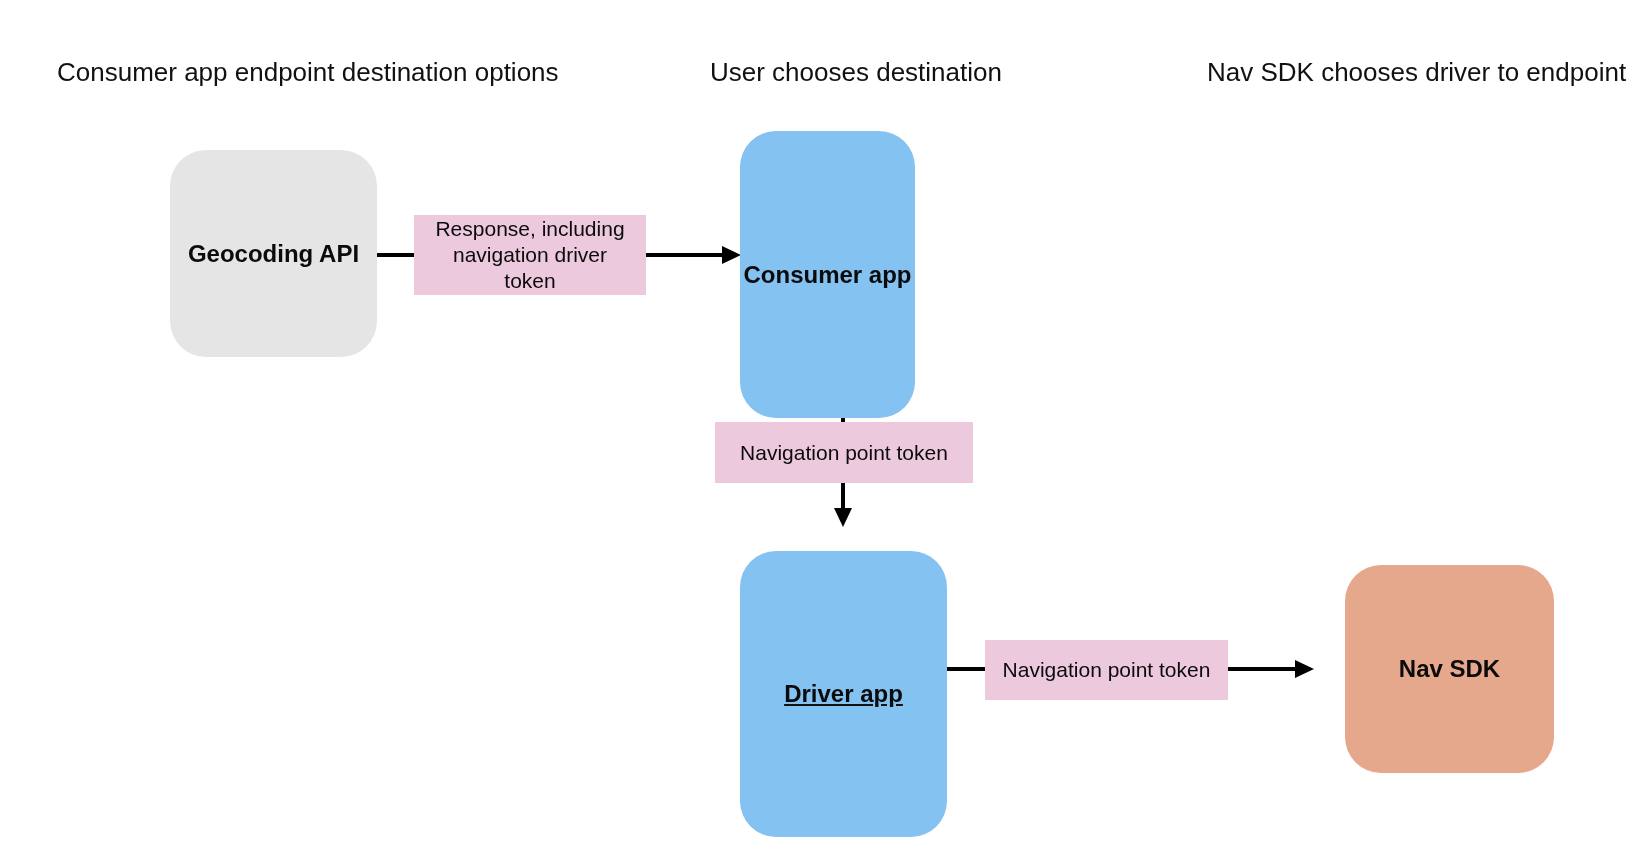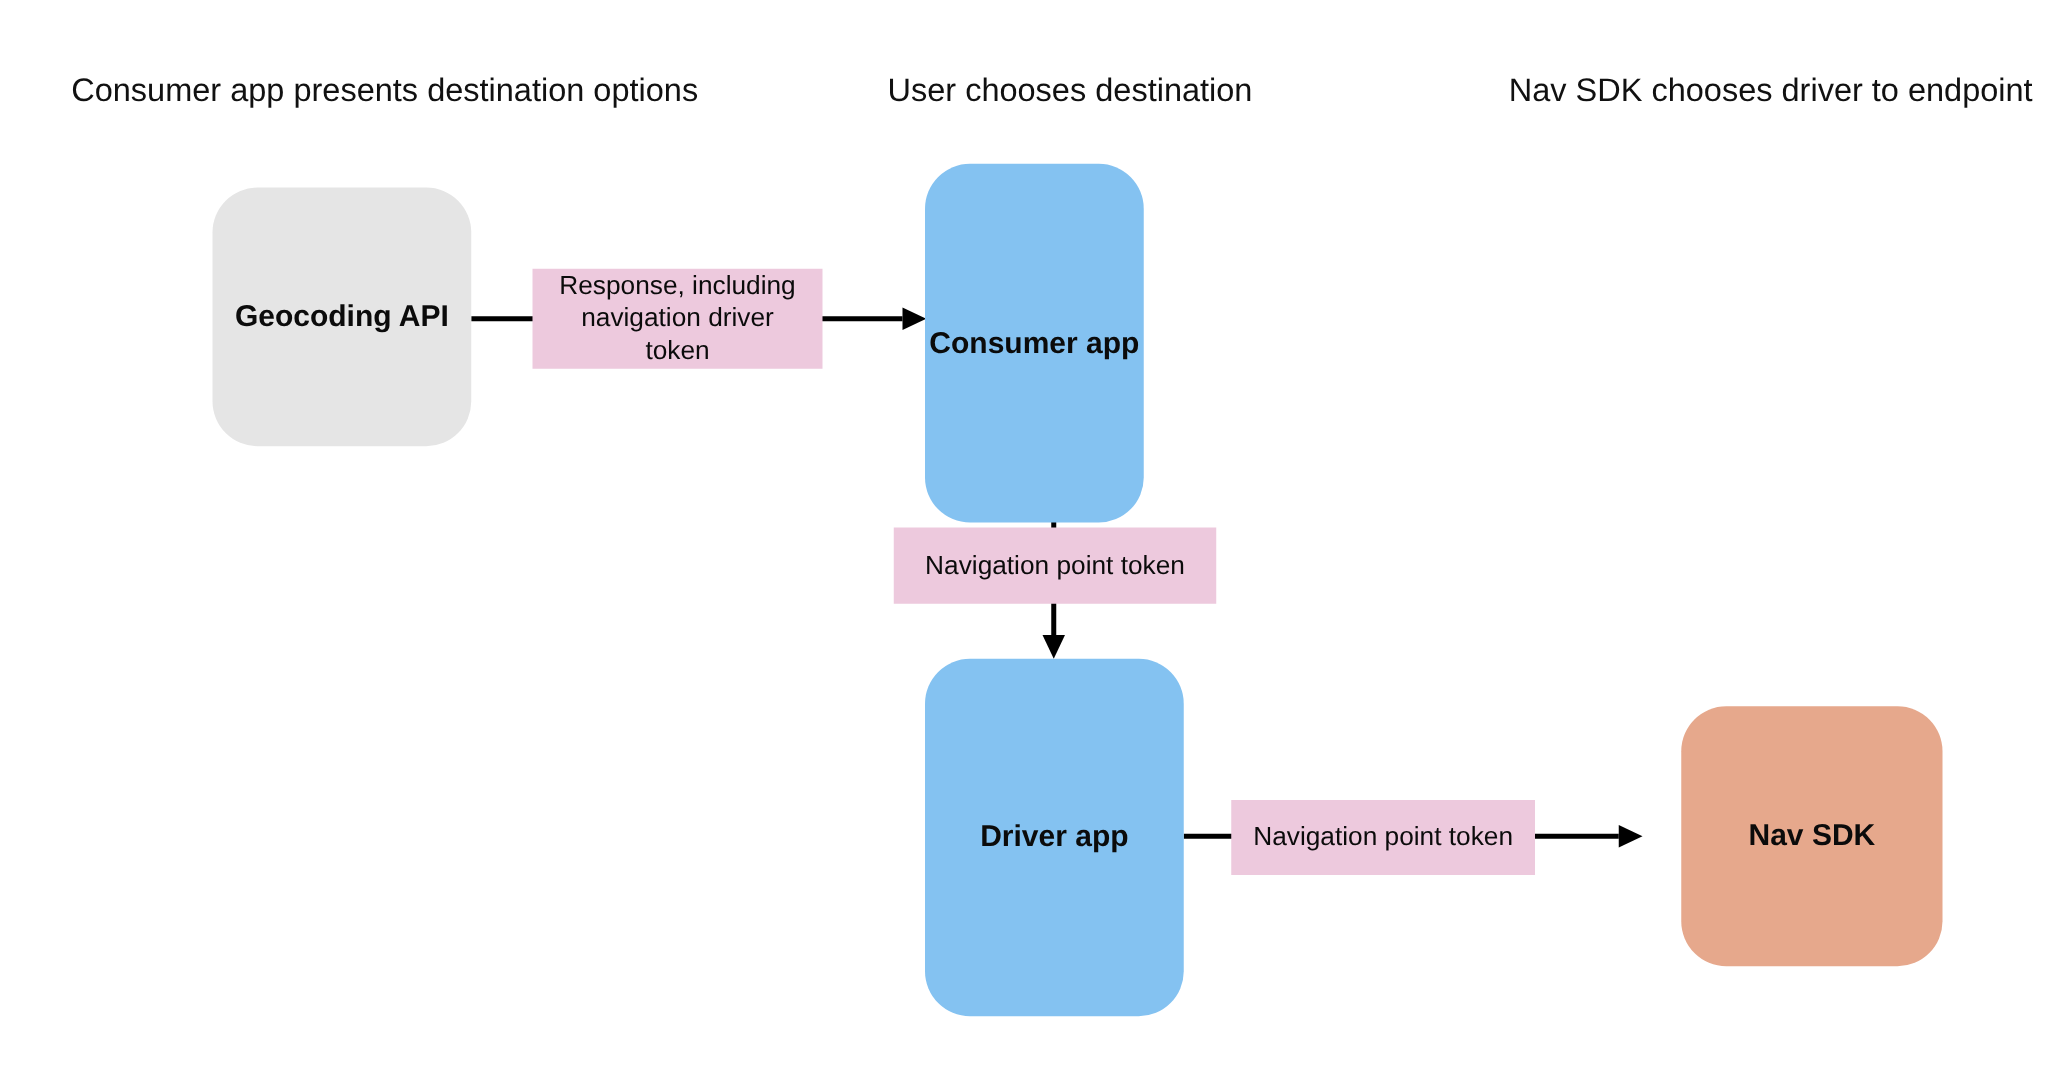--- a/index.html
+++ b/index.html
@@ -71,41 +71,41 @@
     border-top: 19px solid #000000;
   }
 
   
   #stage1 { left: 57px;   top: 56px; }
   #stage2 { left: 700px;  top: 56px; margin-left: 10px; }
   #stage3 { left: 1207px; top: 56px; }
 
   #node-geocoding { left: 170px;  top: 150px; width: 207px; height: 207px; }
   #node-consumer  { left: 740px;  top: 131px; width: 175px; height: 287px; }
-  #node-driver    { left: 740px;  top: 527px; width: 207px; height: 286px; }
+  #node-driver    { left: 740px;  top: 551px; width: 207px; height: 286px; text-decoration: underline; }
   #node-navsdk    { left: 1313px; top: 565px; width: 209px; height: 208px; }
 
   #arrow1-line { left: 377px; top: 253px; width: 345px; height: 4px; }
   #arrow1-head { left: 722px; top: 246px; }
-  #label1      { left: 426px; top: 215px; width: 232px; height: 80px; }
+  #label1      { left: 414px; top: 215px; width: 232px; height: 80px; }
 
   #arrow2-line { left: 841px; top: 400px; width: 4px; height: 108px; }
   #arrow2-head { left: 834px; top: 508px; }
   #label2      { left: 715px; top: 422px; width: 258px; height: 61px; }
 
   #arrow3-line { left: 947px; top: 667px; width: 348px; height: 4px; }
   #arrow3-head { left: 1295px; top: 660px; }
   #label3      { left: 985px; top: 640px; width: 243px; height: 60px; }
 </style>
 </head>
 <body>
 
 <div class="canvas">
 
-  <div id="stage1" class="stage-label">Consumer app presents destination options</div>
+  <div id="stage1" class="stage-label">Consumer app endpoint destination options</div>
   <div id="stage2" class="stage-label">User chooses destination</div>
   <div id="stage3" class="stage-label">Nav SDK chooses driver to endpoint</div>
 
   <div id="arrow1-line" class="arrow-line" style="background-color: rgb(0, 0, 0);"></div>
   <div id="arrow1-head" class="arrow-head right"></div>
   <div id="label1" class="edge-label" style="background-color: rgb(237, 201, 221);">
     <span class="line">Response, including</span>
     <span class="line">navigation driver</span>
     <span class="line">token</span>
   </div>

